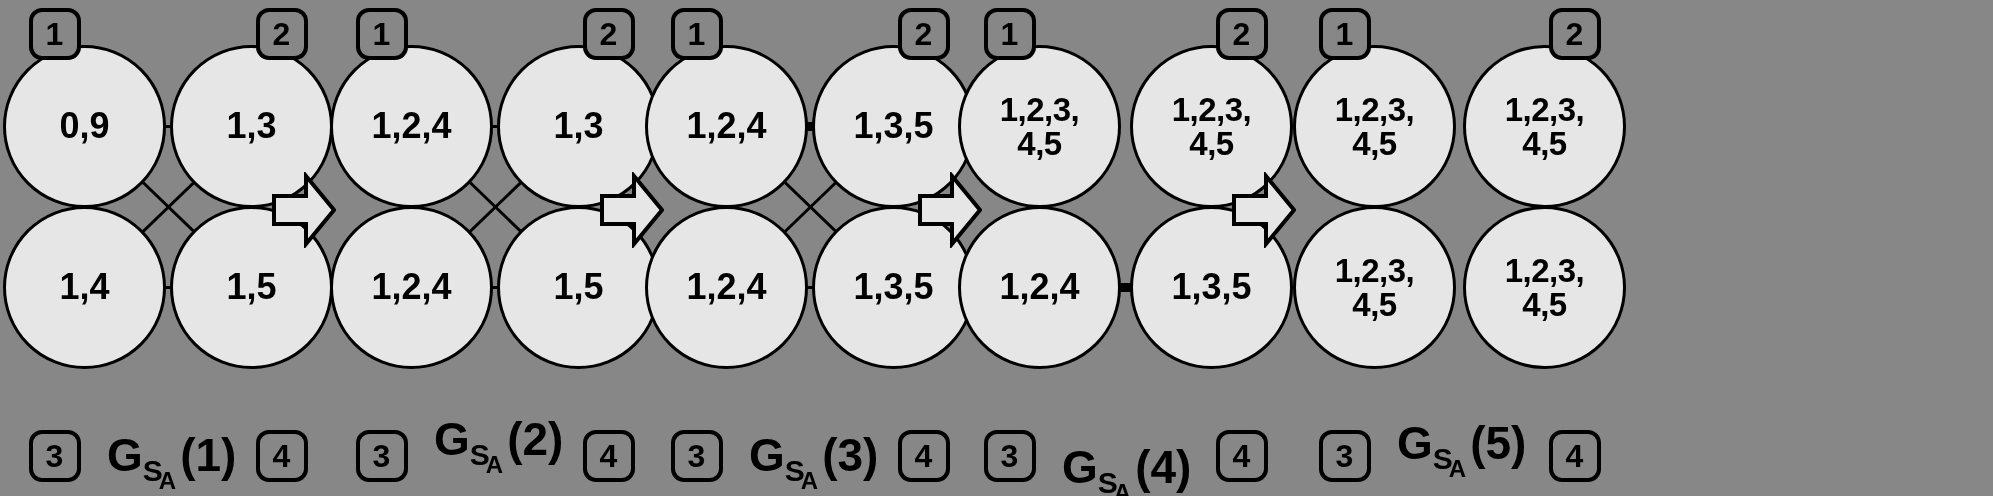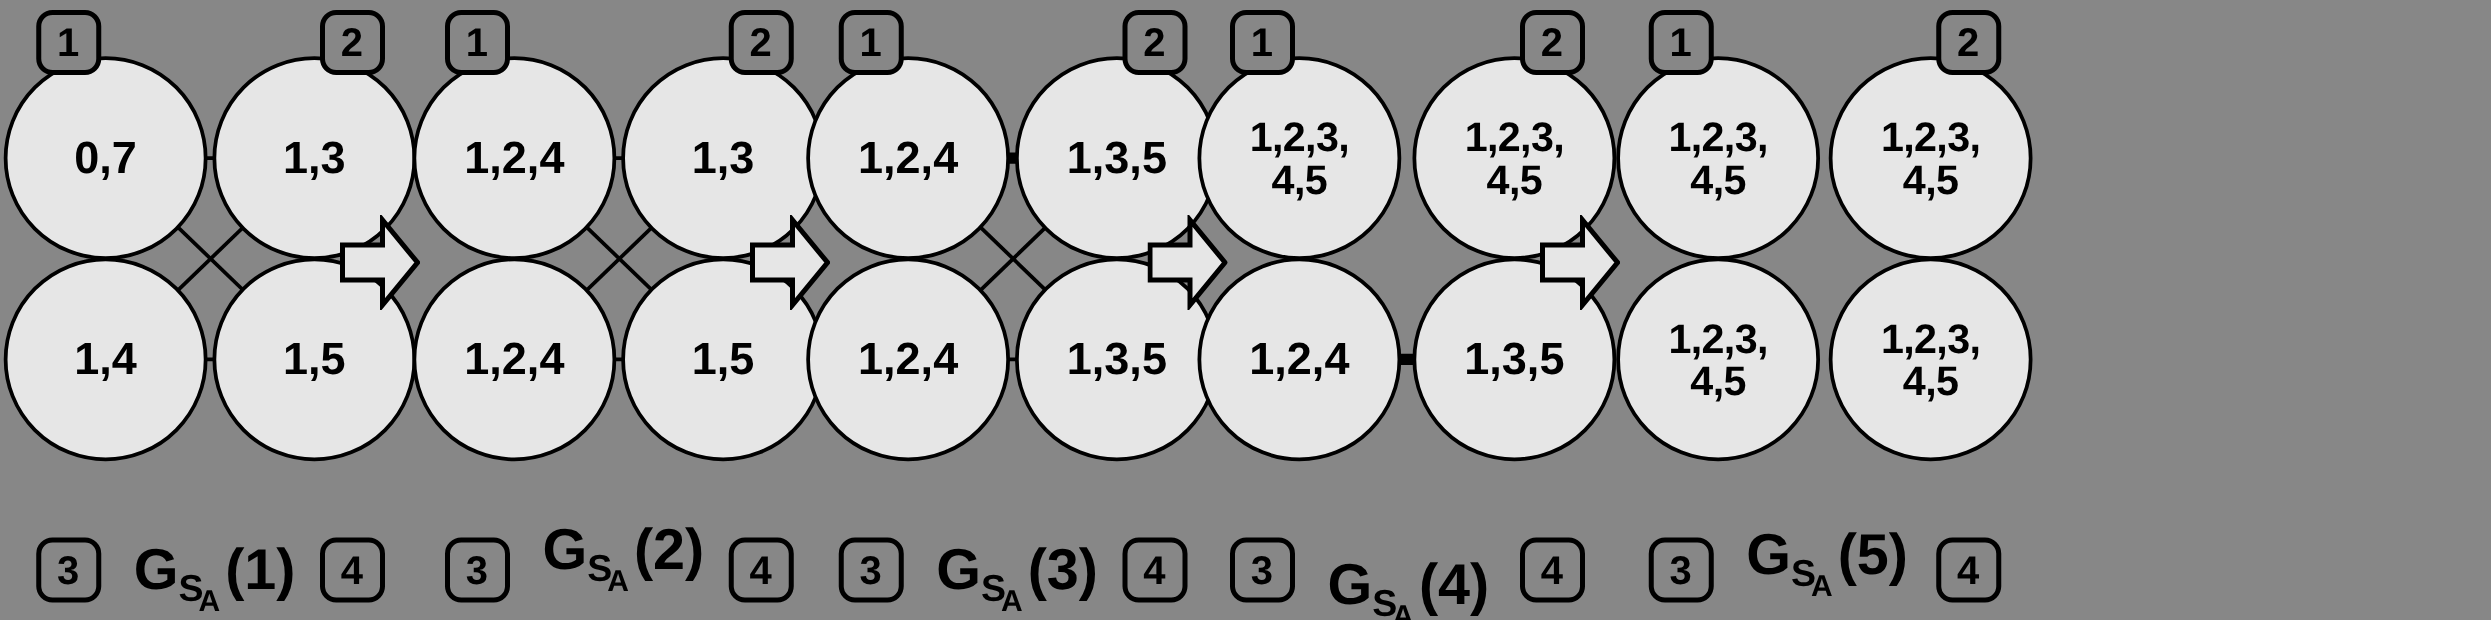--- a/index.html
+++ b/index.html
@@ -71,21 +71,21 @@
 
 <div id="stage">
     <div class="panel" style="left: 0px;">
       <div class="edge diag" style="left: 84.5px; top: 125px; width: 167px; transform: rotate(0deg);"></div>
       <div class="edge diag" style="left: 251.5px; top: 125px; width: 161px; transform: rotate(90deg);"></div>
       <div class="edge diag" style="left: 84.5px; top: 286px; width: 167px; transform: rotate(0deg);"></div>
       <div class="edge diag thick" style="left: 84.5px; top: 122px; width: 161px; transform: rotate(90deg);"></div>
       <div class="edge diag" style="left: 84.5px; top: 125px; width: 231.97px; transform: rotate(43.952deg);"></div>
       <div class="edge diag" style="left: 251.5px; top: 125px; width: 231.97px; transform: rotate(136.048deg);"></div>
       <div class="node big" style="left: 3px; top: 45px; width: 163px; height: 163px;">
-        <span style="white-space: pre-line;">0,7</span>
+        <span style="white-space: pre-line;">0,9</span>
       </div>
       <div class="node big" style="left: 170px; top: 45px; width: 163px; height: 163px;">
         <span style="white-space: pre-line;">1,3</span>
       </div>
       <div class="node big" style="left: 3px; top: 206px; width: 163px; height: 163px;">
         <span style="white-space: pre-line;">1,4</span>
       </div>
       <div class="node big" style="left: 170px; top: 206px; width: 163px; height: 163px;">
         <span style="white-space: pre-line;">1,5</span>
       </div>

